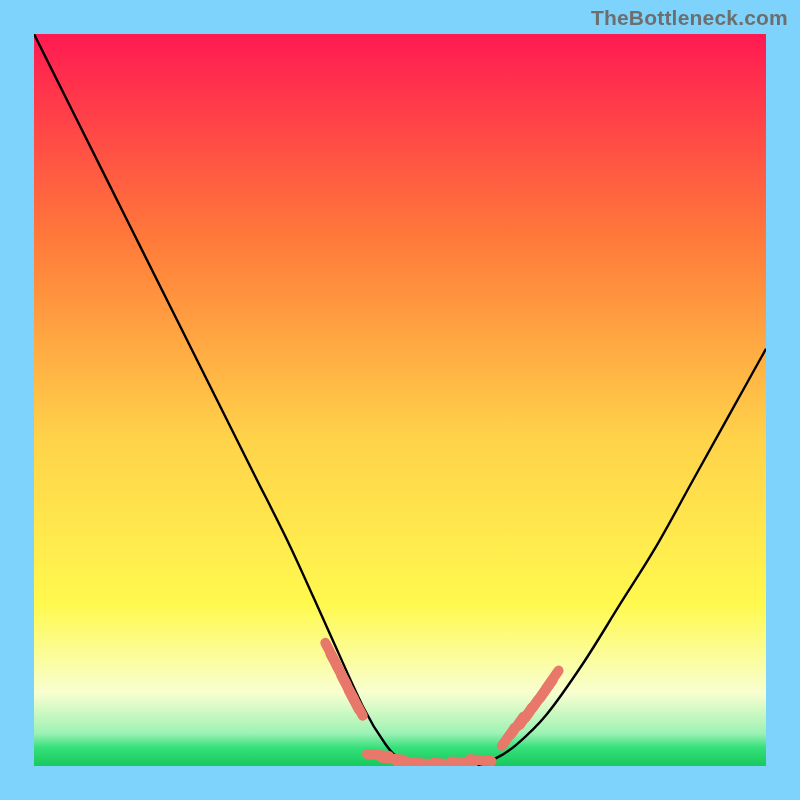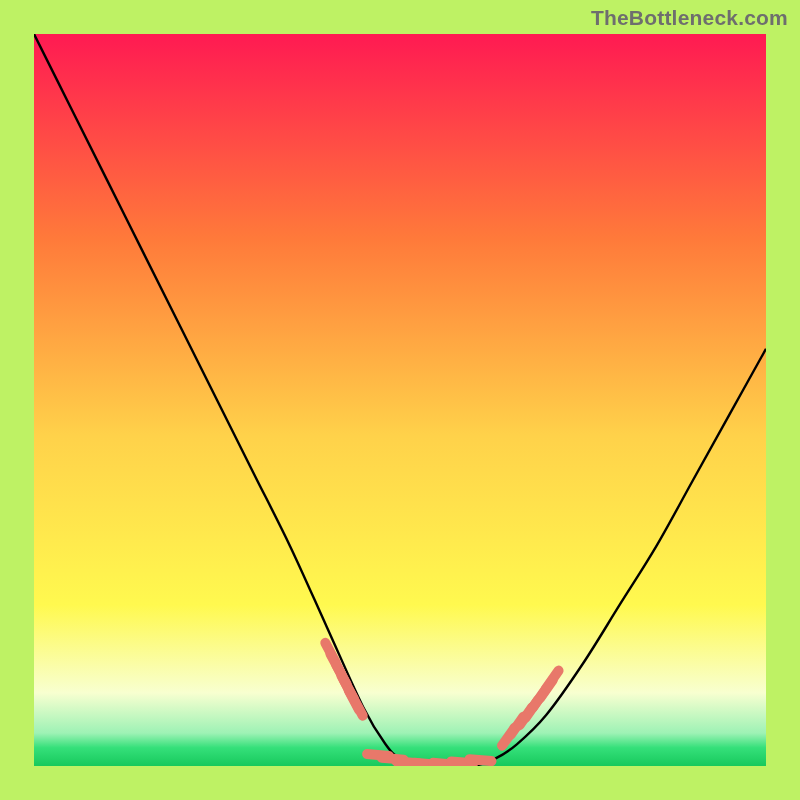--- a/index.html
+++ b/index.html
@@ -8,21 +8,21 @@
     width: 800px;
     height: 800px;
     background: #000;
     overflow: hidden;
     font-family: Arial, Helvetica, sans-serif;
   }
   .stage {
     position: relative;
     width: 800px;
     height: 800px;
-    background: #bef264;
+    background: #7dd3fc;
   }
   .plot-area {
     position: absolute;
     left: 34px;
     top: 34px;
     width: 732px;
     height: 732px;
     overflow: hidden;
   }
   .gradient {

